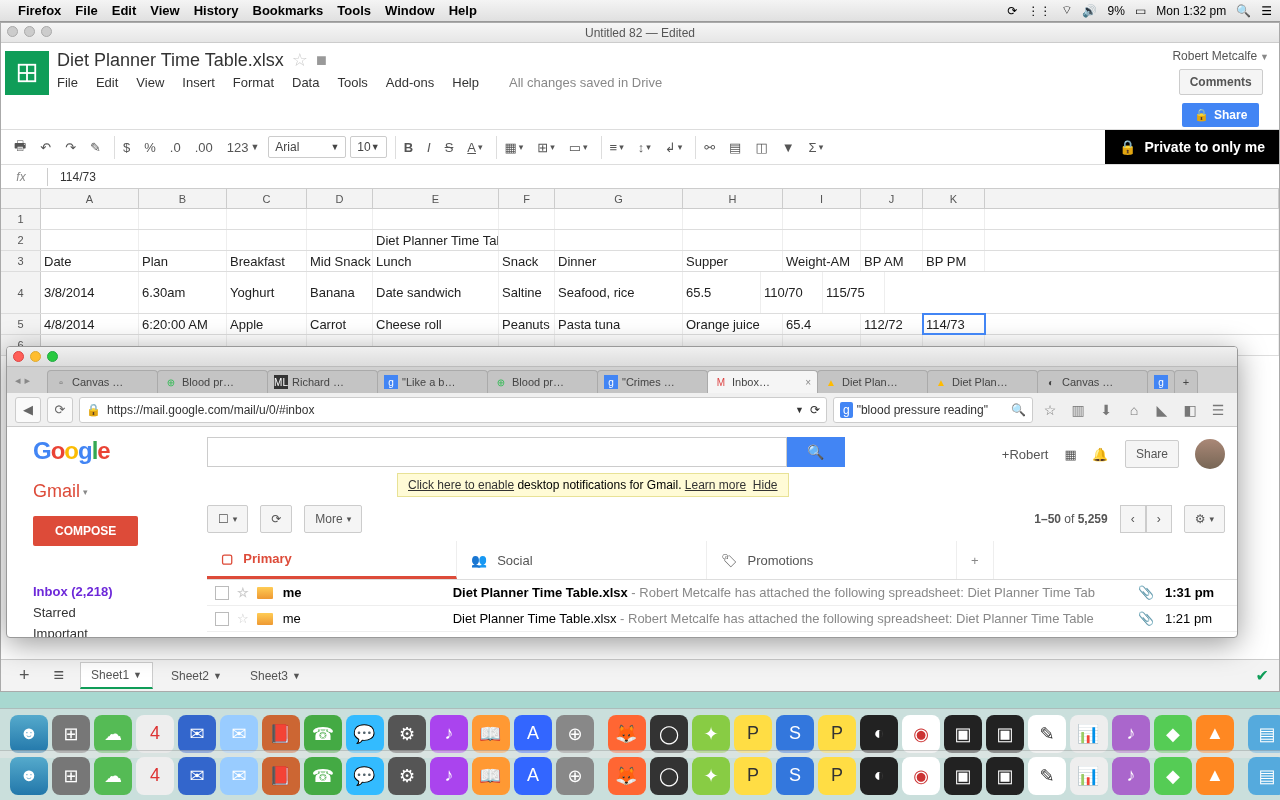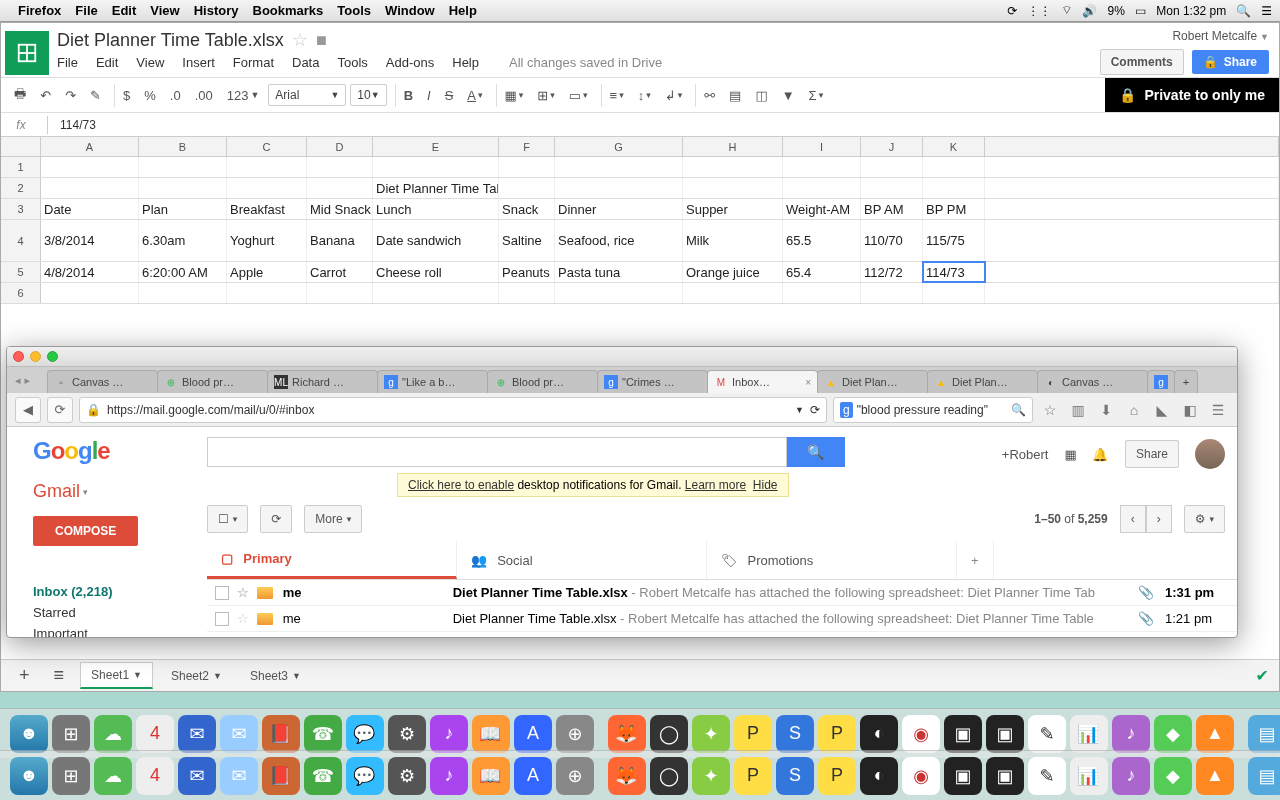--- a/index.html
+++ b/index.html
@@ -22,21 +22,21 @@
 
 .doc-header { display: flex; align-items: flex-start; padding: 6px 10px 2px 0; }
 .logo-cell { width: 44px; height: 44px; background: #0f9d58; display: flex; align-items: center; justify-content: center; color: #fff; margin: 2px 8px 0 4px; }
 .logo-cell svg { width: 22px; height: 22px; }
 .doc-title-area { flex: 1; }
 .doc-title-line { display: flex; align-items: center; gap: 8px; font-size: 18px; color: #333; margin-bottom: 4px; }
 .doc-title-line .star { color: #ccc; }
 .doc-title-line .folder { color: #999; }
 .doc-menus { display: flex; gap: 18px; font-size: 13px; color: #333; align-items: center; }
 .doc-menus .saved { color: #888; margin-left: 12px; }
-.header-actions { display: flex; align-items: center; gap: 8px; margin-top: 6px; }
+.header-actions { display: flex; align-items: center; gap: 8px; margin-top: 6px; flex-direction: column; }
 .comments-btn { border: 1px solid #ccc; padding: 5px 10px; background: #f5f5f5; border-radius: 2px; font-size: 12px; font-weight: bold; color:#555;}
 .share-btn { background: #4285f4; color: #fff; border-radius: 2px; padding: 5px 12px; display: flex; align-items: center; gap: 5px; font-size: 12px; font-weight: bold;}
 .user-line { font-size: 12px; color: #555; margin-bottom: 6px; text-align: right; }
 .user-line .drop { font-size: 9px; color: #888; margin-left: 3px; }
 
 .toolbar { height: 36px; border-top: 1px solid #ddd; border-bottom: 1px solid #ddd; display: flex; align-items: center; padding: 0 8px; gap: 4px; position: relative; background:#fff;}
 .tb { padding: 4px 5px; color: #555; font-size: 13px; border-right: none; display:flex; align-items:center; gap:2px;}
 .tb.sep { border-left: 1px solid #ddd; margin-left: 4px; padding-left: 8px;}
 .tb-sel { border:1px solid #ccc; padding:3px 6px; min-width:60px; display:flex; align-items:center; justify-content:space-between; font-size:12px; border-radius:2px; color:#444;}
 .priv-badge { position: absolute; right: 0; top: 0; bottom: 0; background: #000; color: #fff; display: flex; align-items: center; padding: 0 14px; font-size: 14px; font-weight: bold; gap: 8px;}
@@ -85,21 +85,21 @@
 .urlbar .ib{width:22px;height:22px;color:#777;display:flex;align-items:center;justify-content:center;font-size:14px;}
 
 .gmail-body{display:flex;height:calc(100% - 80px);}
 .gmail-body .lefthead{width:200px;padding:10px 18px 7px 26px;}
 .glogo{font-size:24px;font-weight:bold;letter-spacing:-1px;}
 .glogo .b{color:#4285f4;}.glogo .r{color:#ea4335;}.glogo .y{color:#fbbc05;}.glogo .g{color:#34a853;}
 .gmaill{color:#dd4b39;font-size:18px;margin-top:16px;display:flex;align-items:center;gap:3px;}
 .compose{background:#dd4b39;color:#fff;padding:8px 22px;font-size:12px;font-weight:bold;margin-top:14px;border-radius:2px;display:inline-block;}
 .gnav{margin-top:12px;font-size:13px;}
 .gnav .it{padding:3px 0;color:#333;}
-.gnav .it.active{color:#0f766e;font-weight:bold;margin-top:35px;}
+.gnav .it.active{color:#6d28d9;font-weight:bold;margin-top:35px;}
 
 .gmail-main{flex:1;position:relative;}
 .gsearch{display:flex;align-items:center;margin:10px 0 6px 0;}
 .gsearch .sin{width:580px;height:30px;border:1px solid #ccc;background:#fff;}
 .gsearch .sbtn{width:58px;height:30px;background:#4285f4;display:flex;align-items:center;justify-content:center;color:#fff;font-size:14px;}
 .gtopright{position:absolute;right:12px;top:12px;display:flex;align-items:center;gap:16px;font-size:13px;color:#555;}
 .gtopright .av{width:30px;height:30px;border-radius:50%;background:linear-gradient(#a87,#765);}
 .notif-banner{background:#fffbd6;border:1px solid #e8e296;padding:4px 10px;font-size:12px;display:inline-block;margin-left:190px;}
 .notif-banner a{text-decoration:underline;color:#333;}
 .grow2{display:flex;align-items:center;padding:8px 12px 8px 0;gap:12px;}
@@ -151,20 +151,28 @@
     <span>🔊</span>
     <span>9%</span>
     <span>▭</span>
     <span>Mon 1:32 pm</span>
     <span>🔍</span>
     <span>☰</span>
   </div>
 </div>
 
 <div class="win-sheets">
+  <div class="titlebar">
+    <div class="dots">
+        <span class="dot"></span>
+        <span class="dot"></span>
+        <span class="dot"></span>
+      </div>
+    <span>Untitled 82 — Edited</span>
+  </div>
 
   <div class="doc-header">
     <div class="logo-cell">
       <svg viewBox="0 0 24 24">
           <rect x="3" y="3" width="18" height="18" fill="none" stroke="#fff" stroke-width="2"></rect>
           <line x1="3" y1="12" x2="21" y2="12" stroke="#fff" stroke-width="2"></line>
           <line x1="12" y1="3" x2="12" y2="21" stroke="#fff" stroke-width="2"></line>
         </svg>
     </div>
     <div class="doc-title-area">
@@ -320,21 +328,20 @@
 
     <div class="grid-row h4">
         <div class="rn">4</div>
       <div class="cell cA right">3/8/2014</div>
       <div class="cell cB">6.30am</div>
       <div class="cell cC">Yoghurt</div>
       <div class="cell cD">Banana</div>
       <div class="cell cE">Date sandwich</div>
       <div class="cell cF">Saltine</div>
       <div class="cell cG">Seafood, rice</div>
-      <div class="cell cH">Milk</div>
       <div class="cell cI right">65.5</div>
       <div class="cell cJ">110/70</div>
       <div class="cell cK">115/75</div>
       <div class="cell cRest"></div>
       </div>
 
     <div class="grid-row">
         <div class="rn">5</div>
       <div class="cell cA right">4/8/2014</div>
       <div class="cell cB right">6:20:00 AM</div>

